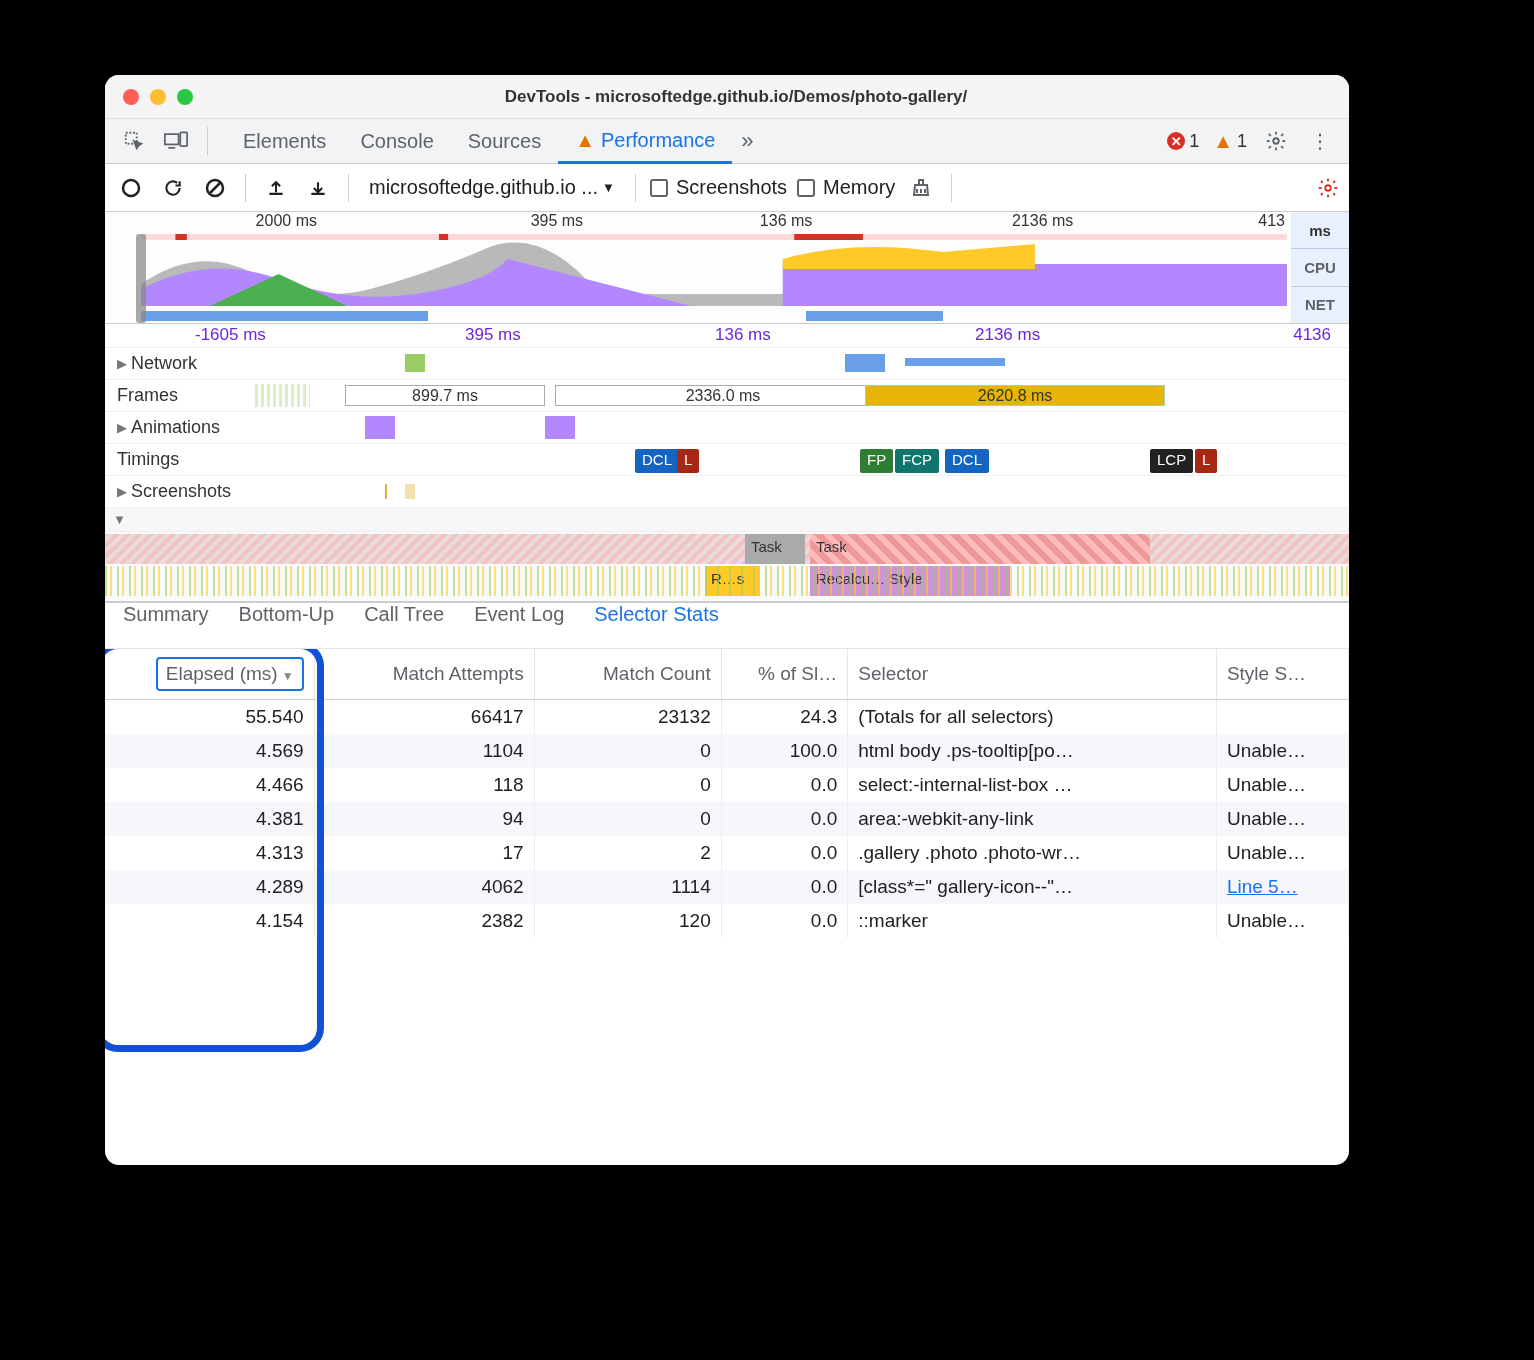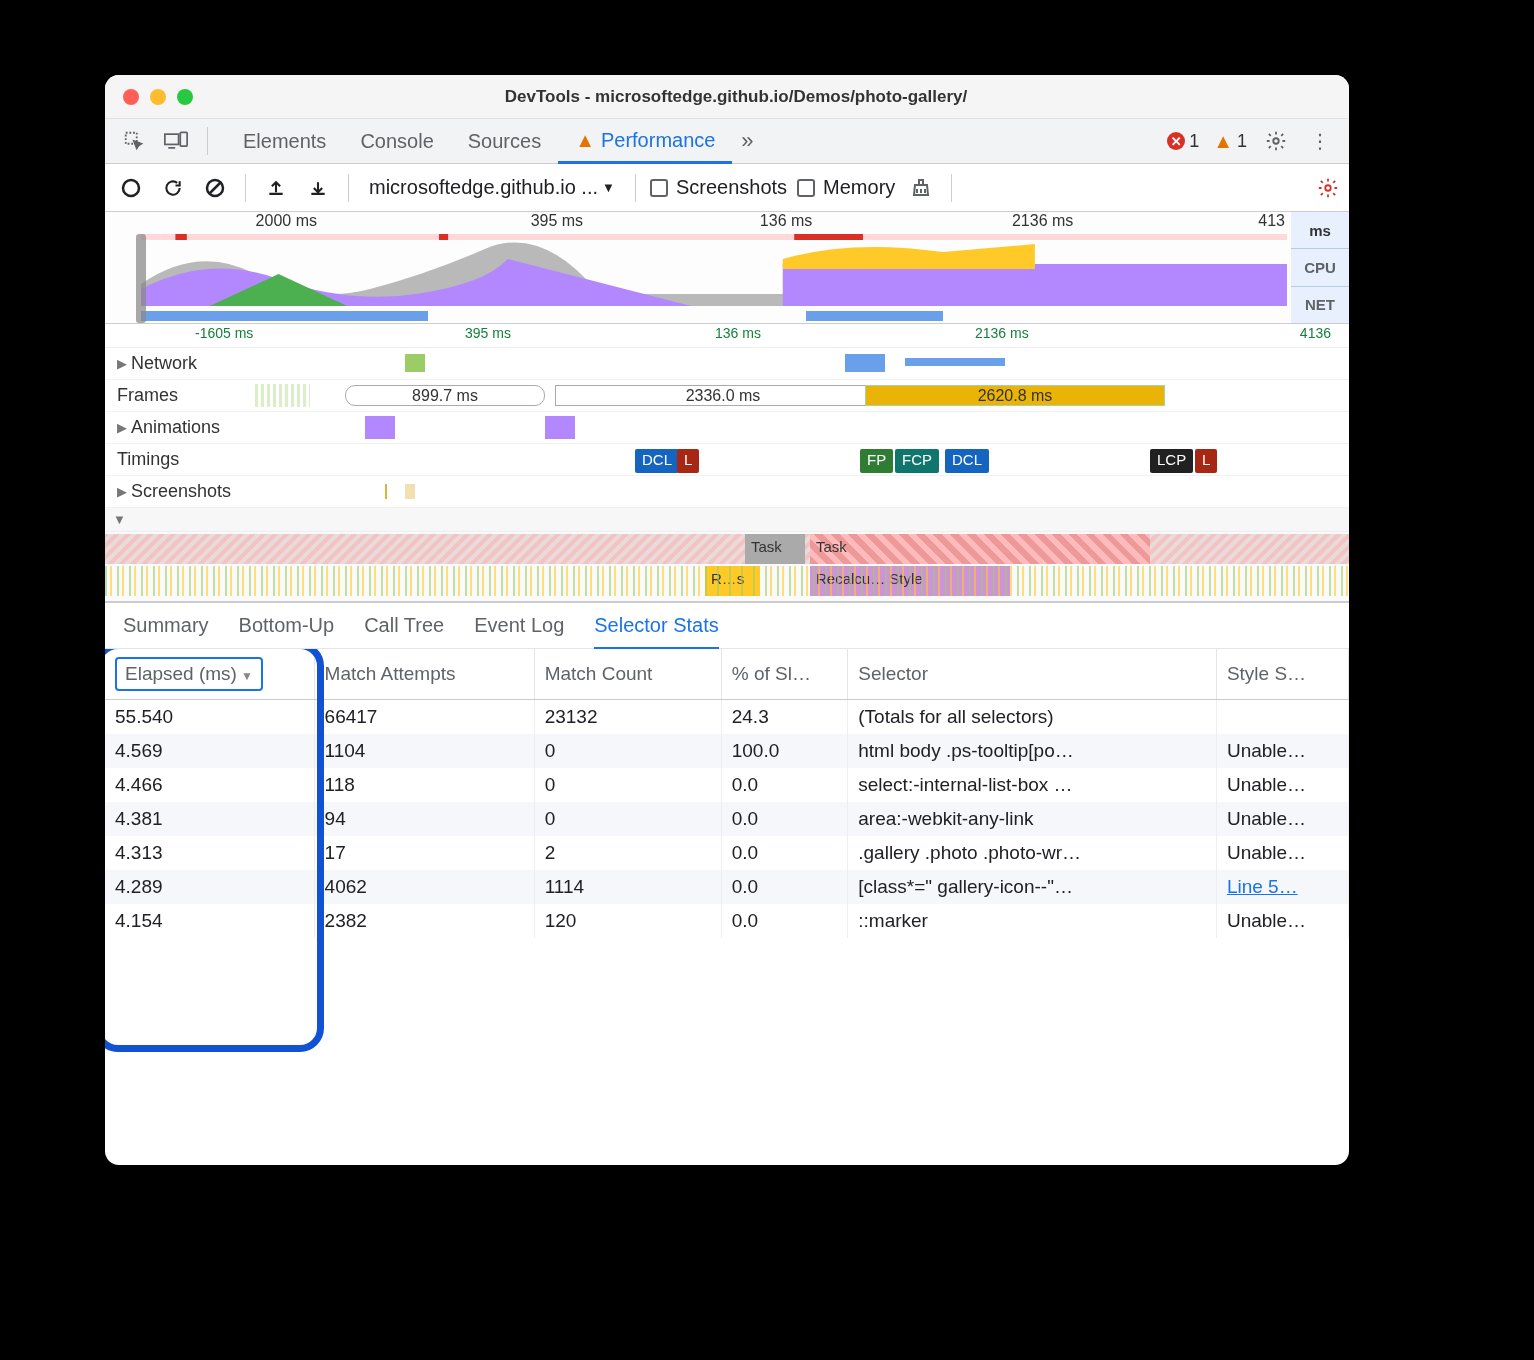--- a/index.html
+++ b/index.html
@@ -32,39 +32,39 @@
   .paint { font-size:20px; color:#5f6368;}
   .overview { height:112px; border-bottom:1px solid #ccc; position:relative; background:#fdfdfd;}
   .ov-ruler { position:absolute; top:0; left:36px; right:62px; height:22px; font-size:16px; color:#333;}
   .ov-ruler span { position:absolute; top:0;}
   .ov-graph { position:absolute; top:22px; left:36px; right:62px; bottom:0;}
   .ov-side { position:absolute; right:0; top:0; width:58px; height:100%; background:#e8f0fe; display:flex; flex-direction:column; font-size:15px; font-weight:600; color:#5f6368;}
   .ov-side div { flex:1; display:flex; align-items:center; justify-content:center; border-top:1px solid #b8cce6;}
   .ov-handle { position:absolute; top:0; bottom:0; width:10px; background:#888b; border-radius:3px;}
   .net-bar { position:absolute; height:10px; background:#6aa0e9;}
   .timeline { border-bottom:1px solid #ccc; position:relative; background:#fff;}
-  .tl-ruler { height:24px; position:relative; font-size:14px; color:#15803d; border-bottom:1px solid #eee;text-decoration:underline;}
+  .tl-ruler { height:24px; position:relative; font-size:17px; color:#6d28d9; border-bottom:1px solid #eee;text-decoration:underline;}
   .tl-ruler span{ position:absolute; top:1px;}
   .track { height:32px; display:flex; align-items:center; position:relative; border-bottom:1px solid #f1f1f1;}
   .track-label { width:150px; font-size:18px; color:#333; padding-left:12px; display:flex; align-items:center; gap:4px;}
   .track-content { position:absolute; left:150px; right:14px; top:0; bottom:0;}
   .badge { position:absolute; top:5px; height:24px; font-size:15px; color:#fff; padding:2px 7px; border-radius:2px; font-weight:500;}
   .frame-span{position:absolute; top:5px; bottom:5px; background:#fff; border:1px solid #aaa; font-size:16px; color:#333; display:flex; align-items:center; justify-content:center;}
   .green-span{background:#eab308; border-color:#a6d49f;}
   .expand{ font-size:13px; color:#777; }
   .main-hdr { padding:4px 8px; font-size:18px; color:#333; display:flex; align-items:center; gap:4px; border-bottom:1px solid #eee; background:#f7f7f7;}
   .flame { height:70px; position:relative; background:#fafafa; border-bottom:1px solid #ccc; overflow:hidden;}
   .flame .bar1, .flame .bar2 { position:absolute; height:30px; font-size:15px; color:#333; overflow:hidden; padding:4px 6px; white-space:nowrap;}
-  .bot-tabs { height:46px; display:flex; align-items:center; background:#fff; font-size:20px; color:#5f6368; gap:30px; padding-left:18px; border-bottom:1px solid #e5e5e5;}
+  .bot-tabs { height:46px; display:flex; background:#fff; font-size:20px; color:#5f6368; gap:30px; padding-left:18px; border-bottom:1px solid #e5e5e5;}
   .bot-tab{cursor:pointer;}
   .bot-tab.active{ color:#1a73e8; border-bottom:3px solid #1a73e8; padding-bottom:10px; margin-bottom:-12px;}
   .table-wrap { flex:1; overflow:hidden; position:relative;}
   table { width:100%; border-collapse:collapse; font-size:19px; color:#202124;}
   th { text-align:left; padding:8px 10px; border-bottom:1px solid #ccc; font-weight:400; color:#5f6368; background:#fff; border-right:1px solid #e5e5e5;}
-  th.num, td.num { text-align:left; }
+  th.num, td.num { text-align:right; }
   td { padding:6px 10px; border-right:1px solid #eee; white-space:nowrap; overflow:hidden; text-overflow:ellipsis; max-width:0;}
   tbody tr:nth-child(odd){ background:#fff;}
   tbody tr:nth-child(even){ background:#f5f7fa;}
   tbody tr:first-child{ background:#fff; }
   .sort-col{ background:#fff; border:2px solid #1a73e8; border-radius:4px; position:relative;}
   .sort-ind{ font-size:12px; color:#888; margin-left:4px;}
   a.link { color:#1a73e8; text-decoration:underline; }
   .highlight-box { position:absolute; left:-11px; top:-7px; width:230px; height:410px; border:7px solid #1151d3; border-radius:24px; pointer-events:none;}
   col.c1{width:190px;} col.c2{width:200px;} col.c3{width:170px;} col.c4{width:115px;} col.c5{width:335px;} col.c6{width:120px;}
   svg { display:block;}
@@ -238,21 +238,21 @@
         <div class="net-seg" style="left:590px;width:40px;background:#6aa0e9;"></div>
         <div class="net-seg" style="left:650px;width:100px;background:#6aa0e9;height:8px;top:10px;"></div>
       </div>
     </div>
     <div class="track">
       <div class="track-label">
           <span>Frames</span>
         </div>
       <div class="track-content">
         <div style="position:absolute;left:0;width:55px;top:4px;bottom:4px;background:repeating-linear-gradient(90deg,#d9f0c7 0 3px,transparent 3px 6px);"></div>
-        <div class="frame-span" style="left:90px;width:200px;border-radius:10px;">899.7 ms</div>
+        <div class="frame-span" style="left:90px;width:200px;">899.7 ms</div>
         <div class="frame-span" style="left:300px;width:336px;">2336.0 ms</div>
         <div class="frame-span green-span" style="left:610px;width:300px;">2620.8 ms</div>
       </div>
     </div>
     <div class="track">
       <div class="track-label">
           <span class="expand">▶</span>
           <span>Animations</span>
         </div>
       <div class="track-content">

